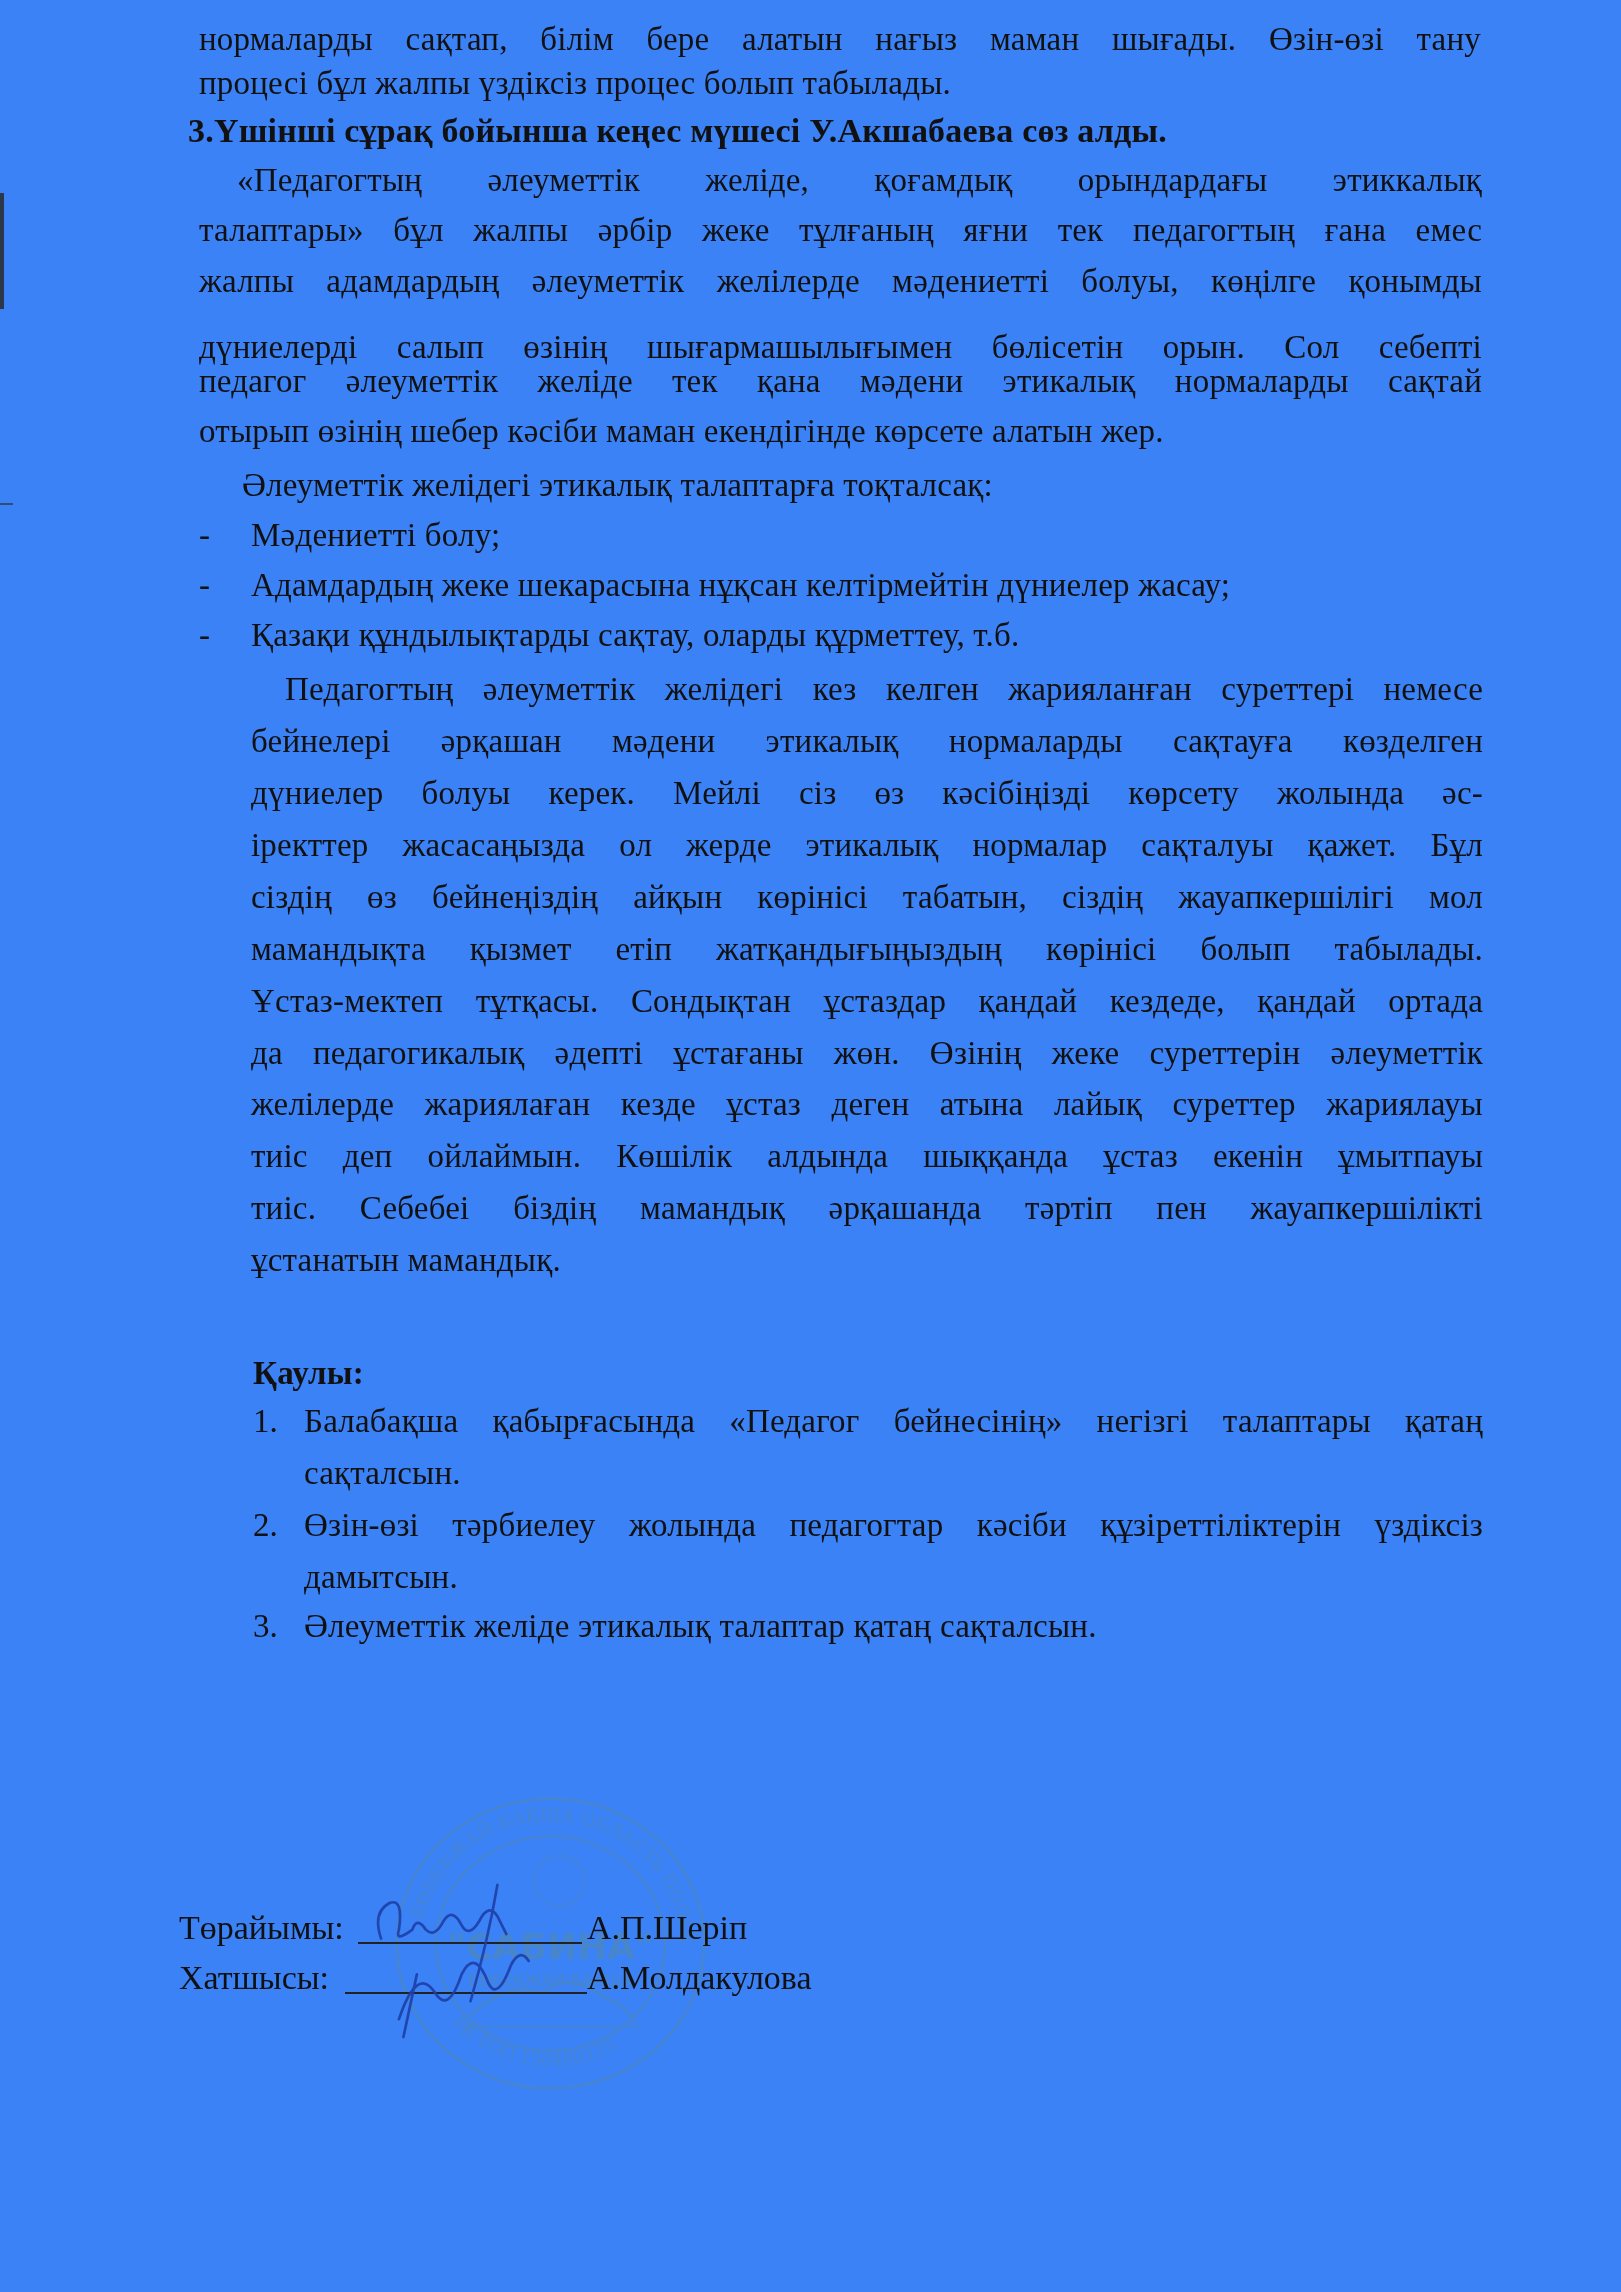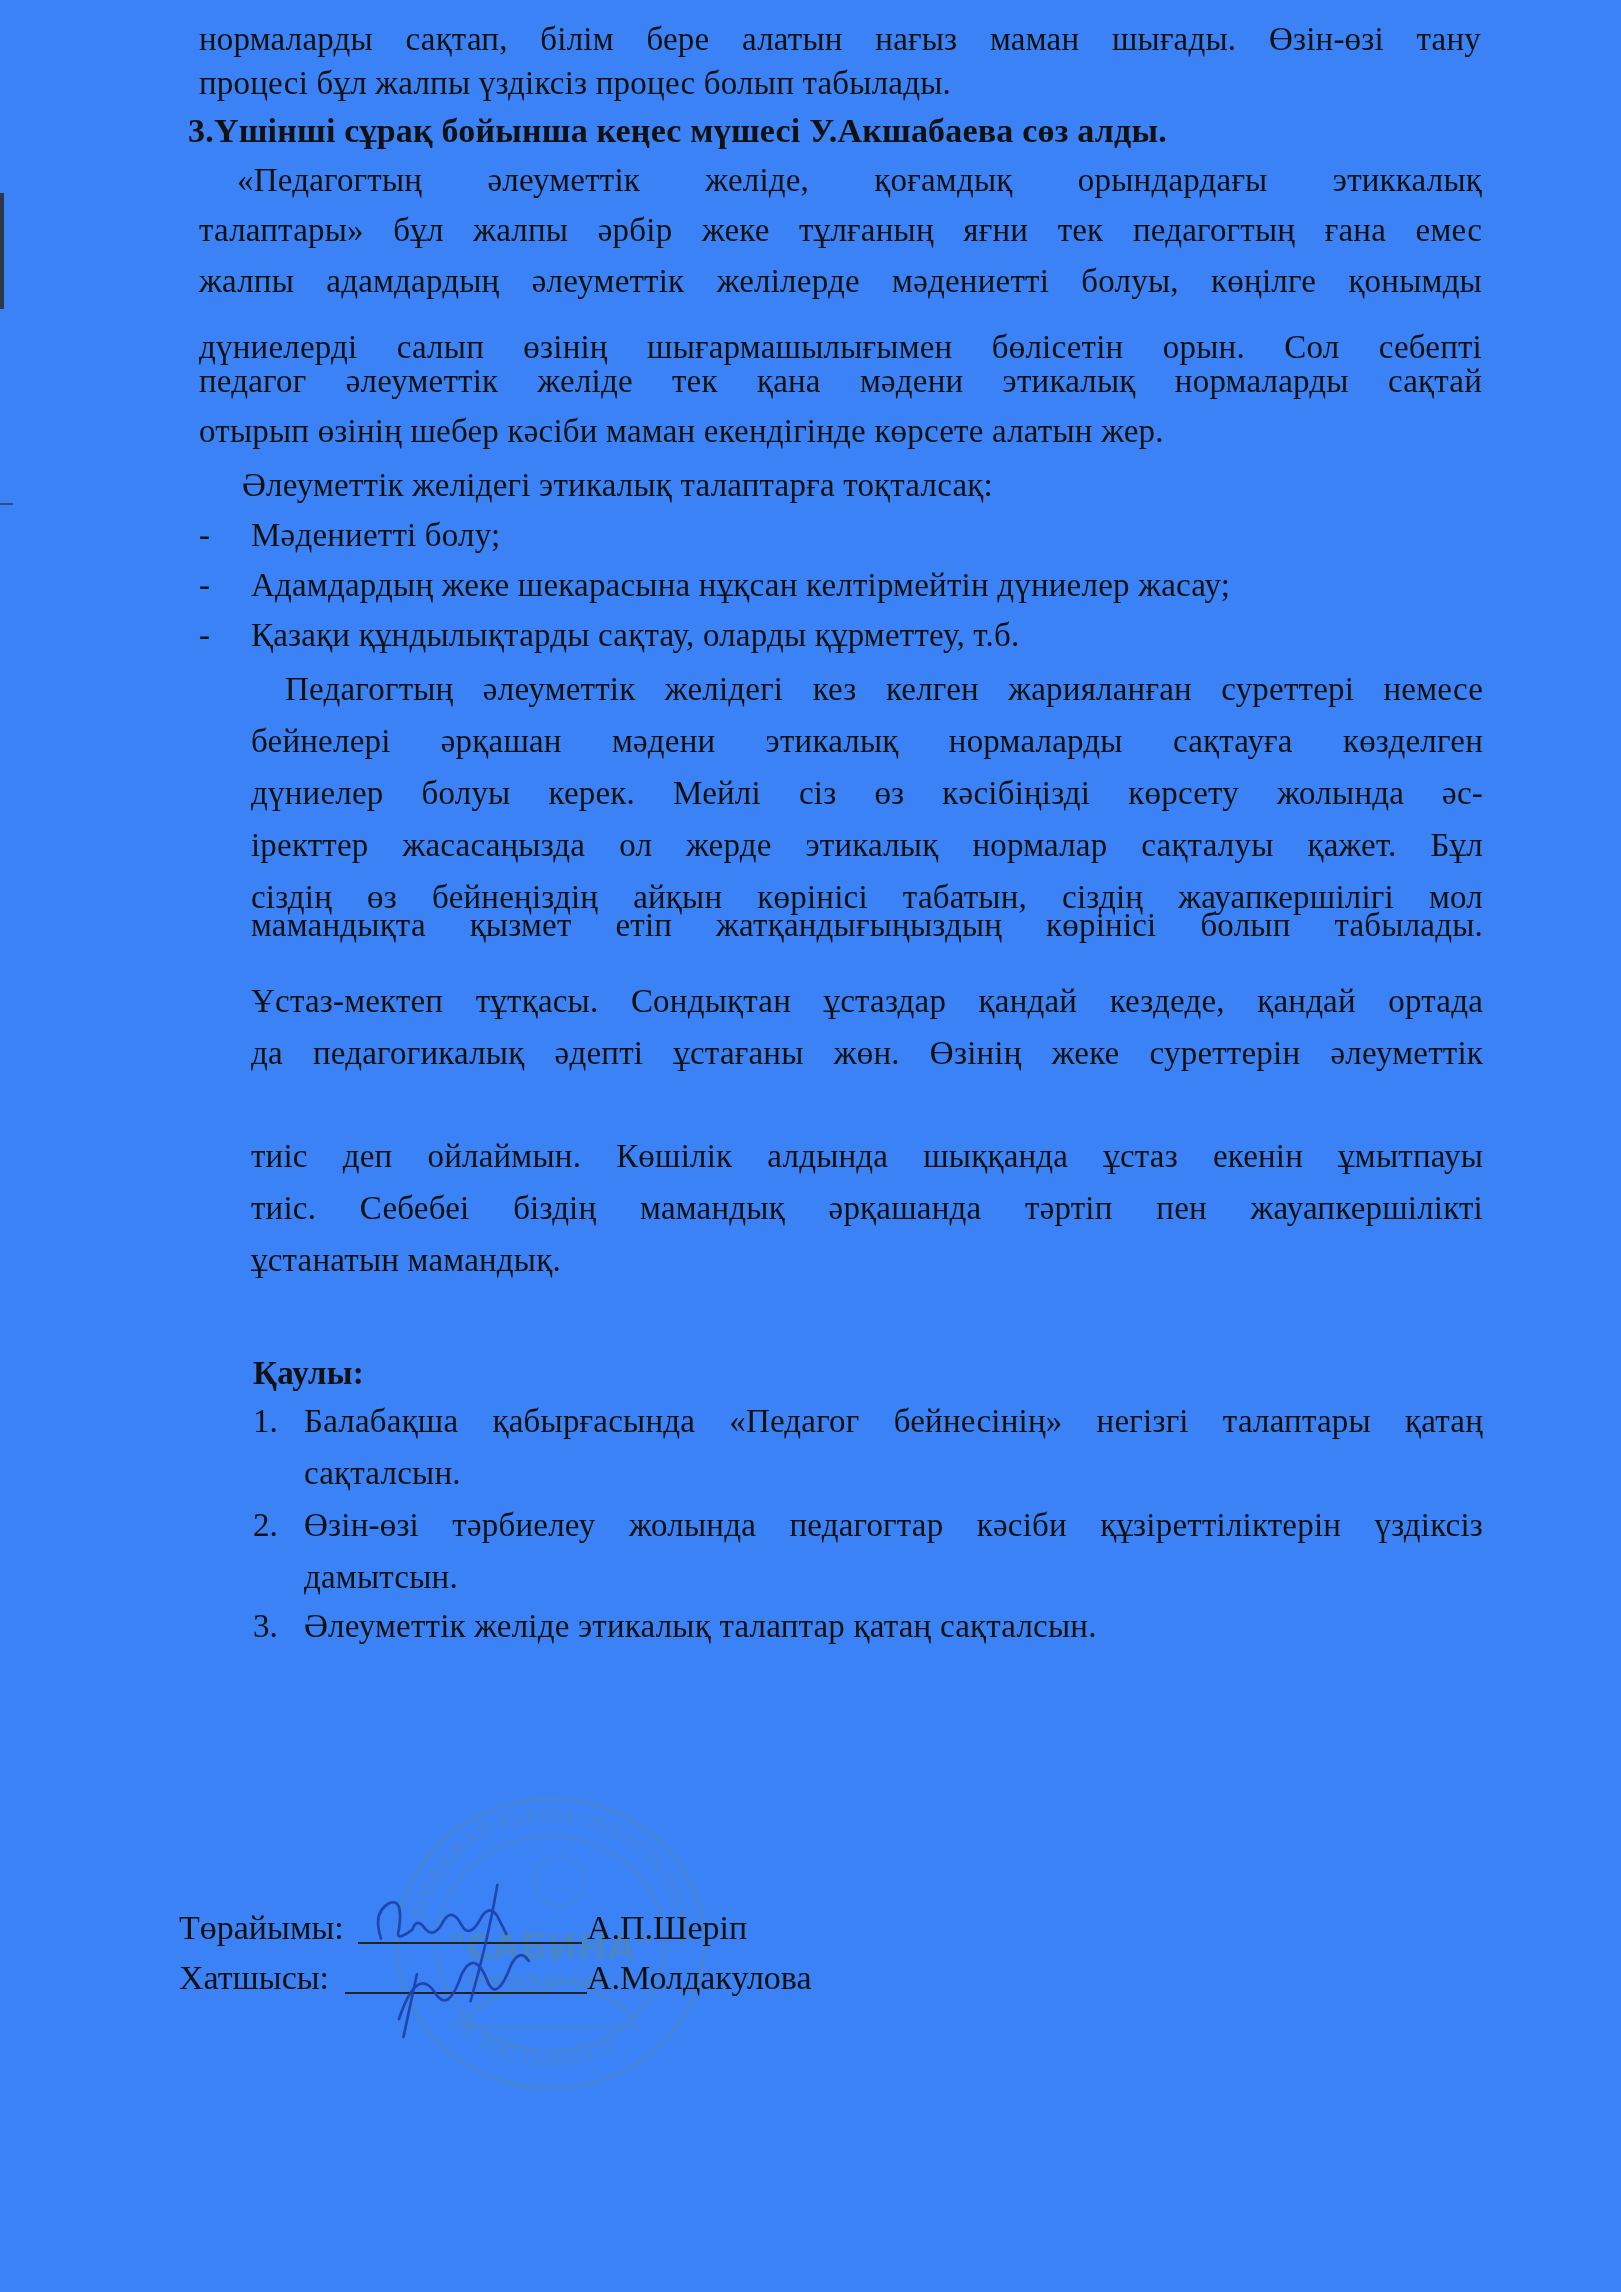--- a/index.html
+++ b/index.html
@@ -45,23 +45,24 @@
   <div class="dash" style="left:199px; top:566px;">-</div>
   <div class="line" style="left:251px; top:566px;">Адамдардың жеке шекарасына нұқсан келтірмейтін дүниелер жасау;</div>
   <div class="dash" style="left:199px; top:616px;">-</div>
   <div class="line" style="left:251px; top:616px;">Қазақи құндылықтарды сақтау, оларды құрметтеу, т.б.</div>
 
   <div class="line just" style="left:285px; top:670px; width:1198px;">Педагогтың әлеуметтік желідегі кез келген жарияланған суреттері немесе</div>
   <div class="line just" style="left:251px; top:722px; width:1232px;">бейнелері әрқашан мәдени этикалық нормаларды сақтауға көзделген</div>
   <div class="line just" style="left:251px; top:774px; width:1232px;">дүниелер болуы керек. Мейлі сіз өз кәсібіңізді көрсету жолында әс-</div>
   <div class="line just" style="left:251px; top:826px; width:1232px;">іректтер жасасаңызда ол жерде этикалық нормалар сақталуы қажет. Бұл</div>
   <div class="line just" style="left:251px; top:878px; width:1232px;">сіздің өз бейнеңіздің айқын көрінісі табатын, сіздің жауапкершілігі мол</div>
-  <div class="line just" style="left:251px; top:906px; width:1232px;">мамандықта қызмет етіп жатқандығыңыздың көрінісі болып табылады.</div>
+  <div class="line just" style="left:251px; top:930px; width:1232px;">мамандықта қызмет етіп жатқандығыңыздың көрінісі болып табылады.</div>
   <div class="line just" style="left:251px; top:982px; width:1232px;">Ұстаз-мектеп тұтқасы. Сондықтан ұстаздар қандай кездеде, қандай ортада</div>
   <div class="line just" style="left:251px; top:1034px; width:1232px;">да педагогикалық әдепті ұстағаны жөн. Өзінің жеке суреттерін әлеуметтік</div>
+  <div class="line just" style="left:251px; top:1085px; width:1232px;">желілерде жариялаған кезде ұстаз деген атына лайық суреттер жариялауы</div>
   <div class="line just" style="left:251px; top:1137px; width:1232px;">тиіс деп ойлаймын. Көшілік алдында шыққанда ұстаз екенін ұмытпауы</div>
   <div class="line just" style="left:251px; top:1189px; width:1232px;">тиіс. Себебеі біздің мамандық әрқашанда тәртіп пен жауапкершілікті</div>
   <div class="line" style="left:251px; top:1241px;">ұстанатын мамандық.</div>
 
   <div class="line bold" style="left:253px; top:1354px;">Қаулы:</div>
 
   <div class="num" style="left:253px; top:1402px;">1.</div>
   <div class="line just" style="left:304px; top:1402px; width:1179px;">Балабақша қабырғасында «Педагог бейнесінің» негізгі талаптары қатаң</div>
   <div class="line" style="left:304px; top:1454px;">сақталсын.</div>
 

